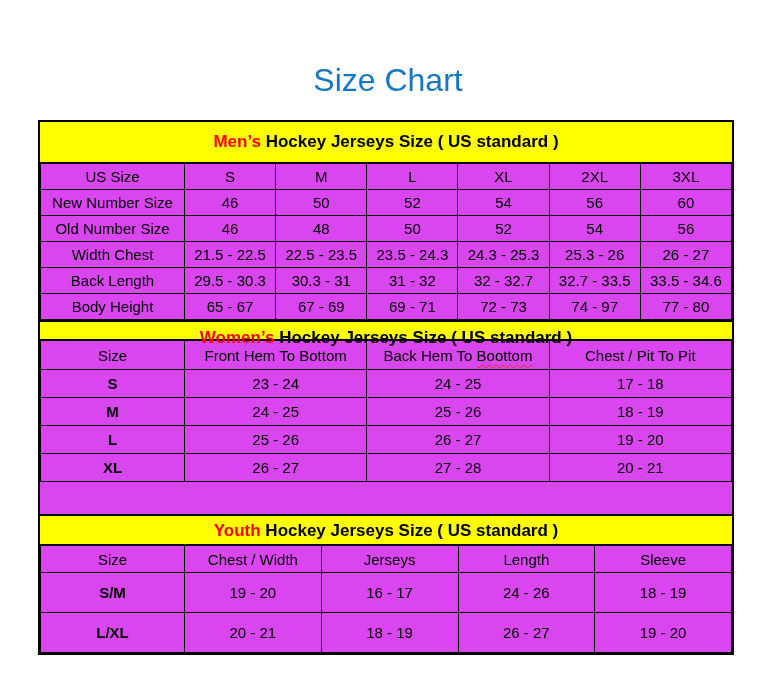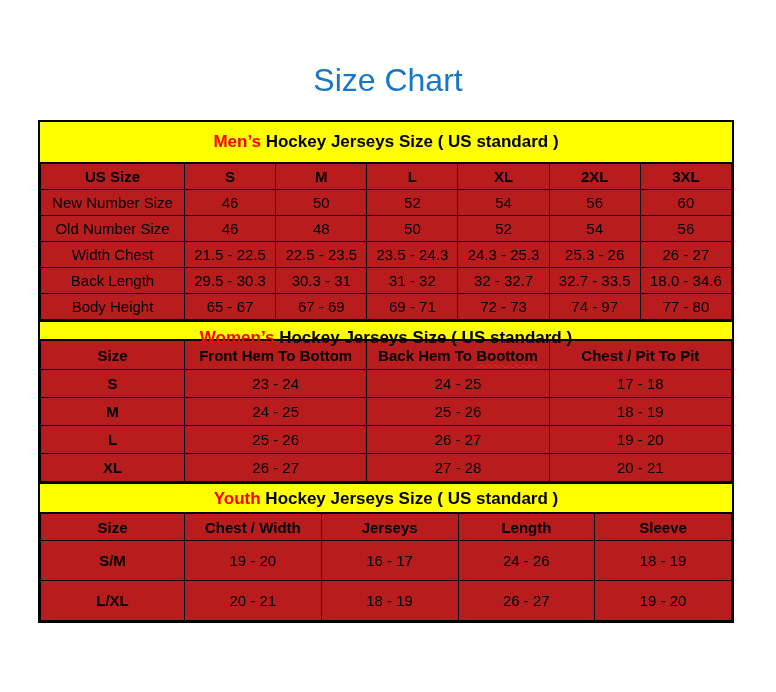--- a/index.html
+++ b/index.html
@@ -25,50 +25,50 @@
     font-size:32px;
     font-weight:normal;
     color:var(--title-blue);
     letter-spacing:0px;
   }
   .chart-wrap{
     position:absolute;
     left:38px;top:120px;
     width:696px;
     border:2px solid var(--line);
-    background:#b91c1c;
+    background:#d946ef;
   }
   .banner{
     background:var(--banner-bg);
     text-align:center;
     font-weight:bold;
     font-size:17px;
     border-top:2px solid var(--line);
     border-bottom:1px solid var(--line);
   }
   .banner:first-child{border-top:none;}
   .banner-highlight{color:var(--accent-red);}
   .banner-mens{height:41px;line-height:39px;}
   .banner-womens{height:20px;line-height:32px;}
-  .banner-youth{height:31px;line-height:29px;}
+  .banner-youth{height:31px;line-height:29px;margin-top:32px;}
   table.size-table{
     width:100%;
     border-collapse:collapse;
     table-layout:fixed;
   }
   table.size-table th, table.size-table td{
     border:1px solid var(--line);
     text-align:center;
     vertical-align:middle;
     padding:0 2px;
     font-size:15px;
     overflow:hidden;
     white-space:nowrap;
   }
-  table.size-table th{font-weight:bold;}
+  table.size-table th{font-weight:normal;}
   col.c-label{width:144px;}
   .mens th{height:26px;}
   .mens td{height:26px;}
   .womens th{height:29px;}
   .womens td{height:28px;}
   .youth th{height:27px;}
   .youth td{height:40px;}
   .womens td.row-label, .youth td.row-label{font-weight:bold;}
   .squiggle{
     text-decoration:underline wavy #D93025;
@@ -134,21 +134,21 @@
         <td>25.3 - 26</td>
         <td>26 - 27</td>
       </tr>
       <tr>
         <td class="row-label">Back Length</td>
         <td>29.5 - 30.3</td>
         <td>30.3 - 31</td>
         <td>31 - 32</td>
         <td>32 - 32.7</td>
         <td>32.7 - 33.5</td>
-        <td>18.0 - 34.6</td>
+        <td>33.5 - 34.6</td>
       </tr>
       <tr>
         <td class="row-label">Body Height</td>
         <td>65 - 67</td>
         <td>67 - 69</td>
         <td>69 - 71</td>
         <td>72 - 73</td>
         <td>74 - 97</td>
         <td>77 - 80</td>
       </tr>

